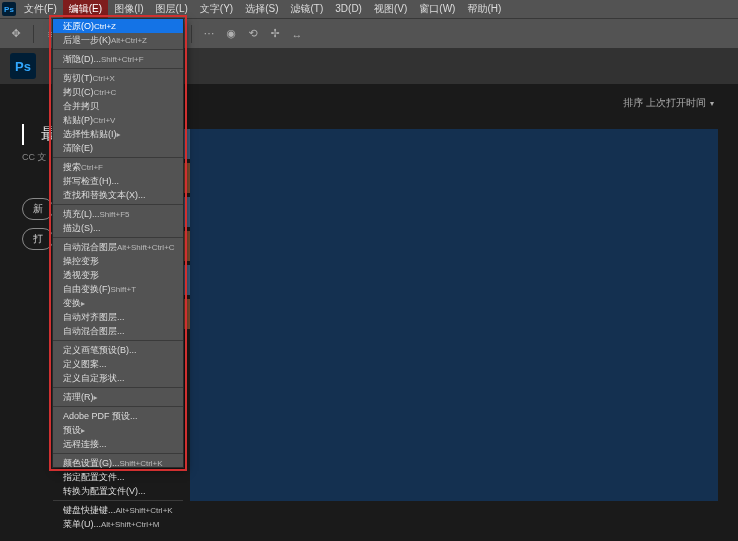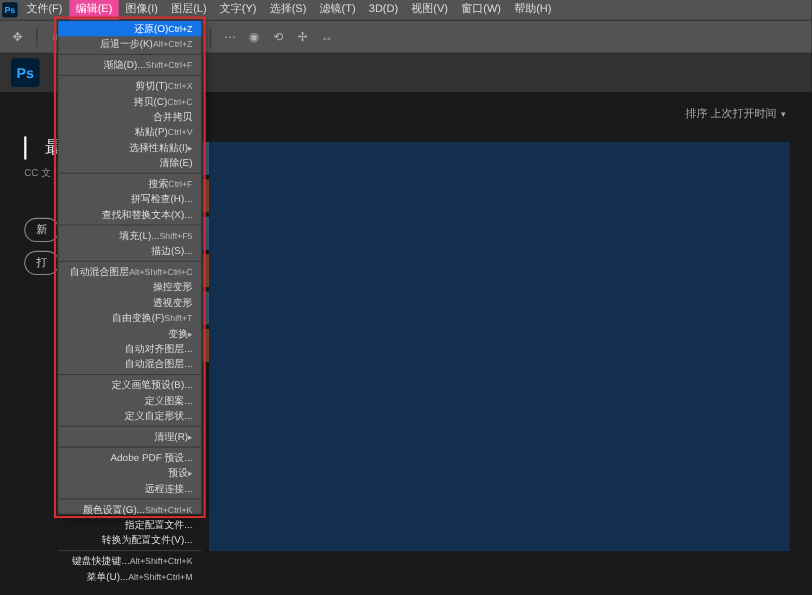--- a/index.html
+++ b/index.html
@@ -1,35 +1,35 @@
 <!DOCTYPE html>
 <html><head>
 <meta charset="utf-8">
 <style>
 *{margin:0;padding:0;box-sizing:border-box;font-family:"Microsoft YaHei",Arial,sans-serif}
 body{background:#1a1a1a;width:738px;height:541px;overflow:hidden;position:relative;color:#ccc;font-size:10px}
 .menubar{height:18px;background:#535353;display:flex;align-items:center;padding-left:18px;position:relative}
 .ps-logo{position:absolute;left:2px;top:2px;width:14px;height:14px;background:#001e36;color:#31a8ff;font-weight:bold;font-size:8px;display:flex;align-items:center;justify-content:center;border-radius:2px}
 .menu-item{padding:0 6px;font-size:10px;color:#ddd;height:18px;line-height:18px;cursor:pointer}
-.menu-item.active{background:#ec4899;color:#fff}
+.menu-item.active{background:#7f1d1d;color:#fff}
 .toolbar{height:30px;background:#535353;border-top:1px solid #383838;display:flex;align-items:center;padding:0 8px;gap:6px}
 .tool-icon{width:16px;height:16px;display:flex;align-items:center;justify-content:center;color:#b0b0b0;font-size:11px}
 .tool-sep{width:1px;height:18px;background:#383838;margin:0 3px}
 .app-icon-row{height:36px;background:#323232;display:flex;align-items:center;padding-left:10px}
 .big-ps{width:26px;height:26px;background:#001e36;color:#31a8ff;font-weight:bold;font-size:13px;display:flex;align-items:center;justify-content:center;border-radius:3px}
 .content{position:relative;height:457px;background:#1a1a1a}
 .left-panel{position:absolute;left:22px;top:40px;color:#ccc}
 .recent-label{font-size:16px;color:#e0e0e0;margin-bottom:6px;border-left:2px solid #fff;padding-left:17px}
 .cc-label{font-size:9px;color:#888;margin-bottom:34px}
 .pill-btn{border:1px solid #888;border-radius:12px;padding:3px 10px;font-size:10px;color:#ccc;margin-bottom:8px;display:inline-block;min-width:20px}
 .sort-label{position:absolute;right:24px;top:12px;font-size:10px;color:#aaa}
 .sort-label::after{content:"▾";margin-left:4px;font-size:8px}
 .canvas-area{position:absolute;left:190px;top:45px;right:20px;bottom:40px;background:#143050}
 .dropdown{position:absolute;left:52px;top:18px;width:132px;background:#535353;border:1px solid #2a2a2a;box-shadow:3px 3px 8px rgba(0,0,0,.5);outline:2px solid #d03030;outline-offset:1px;max-height:450px}
-.dd-item{display:flex;justify-content:flex-end;align-items:center;padding:1px 8px 1px 10px;font-size:9px;color:#ddd;height:14px;white-space:nowrap;cursor:pointer}
+.dd-item{display:flex;justify-content:flex-start;align-items:center;padding:1px 8px 1px 10px;font-size:9px;color:#ddd;height:14px;white-space:nowrap;cursor:pointer}
 .dd-item.hl{background:#1473e6;color:#fff}
 .dd-item .sc{color:#bbb;font-size:8px}
 .dd-item.hl .sc{color:#fff}
 .dd-sep{height:1px;background:#3a3a3a;margin:2px 0}
 .dd-item .arrow::after{content:"▸";font-size:8px;color:#bbb}
 .thumb-strip{position:absolute;left:184px;top:45px;width:6px;bottom:40px;display:flex;flex-direction:column;gap:4px}
 .thumb{flex:0 0 30px;background:#406080}
 .thumb:nth-child(2n){background:#805030}
 </style>
 </head>

